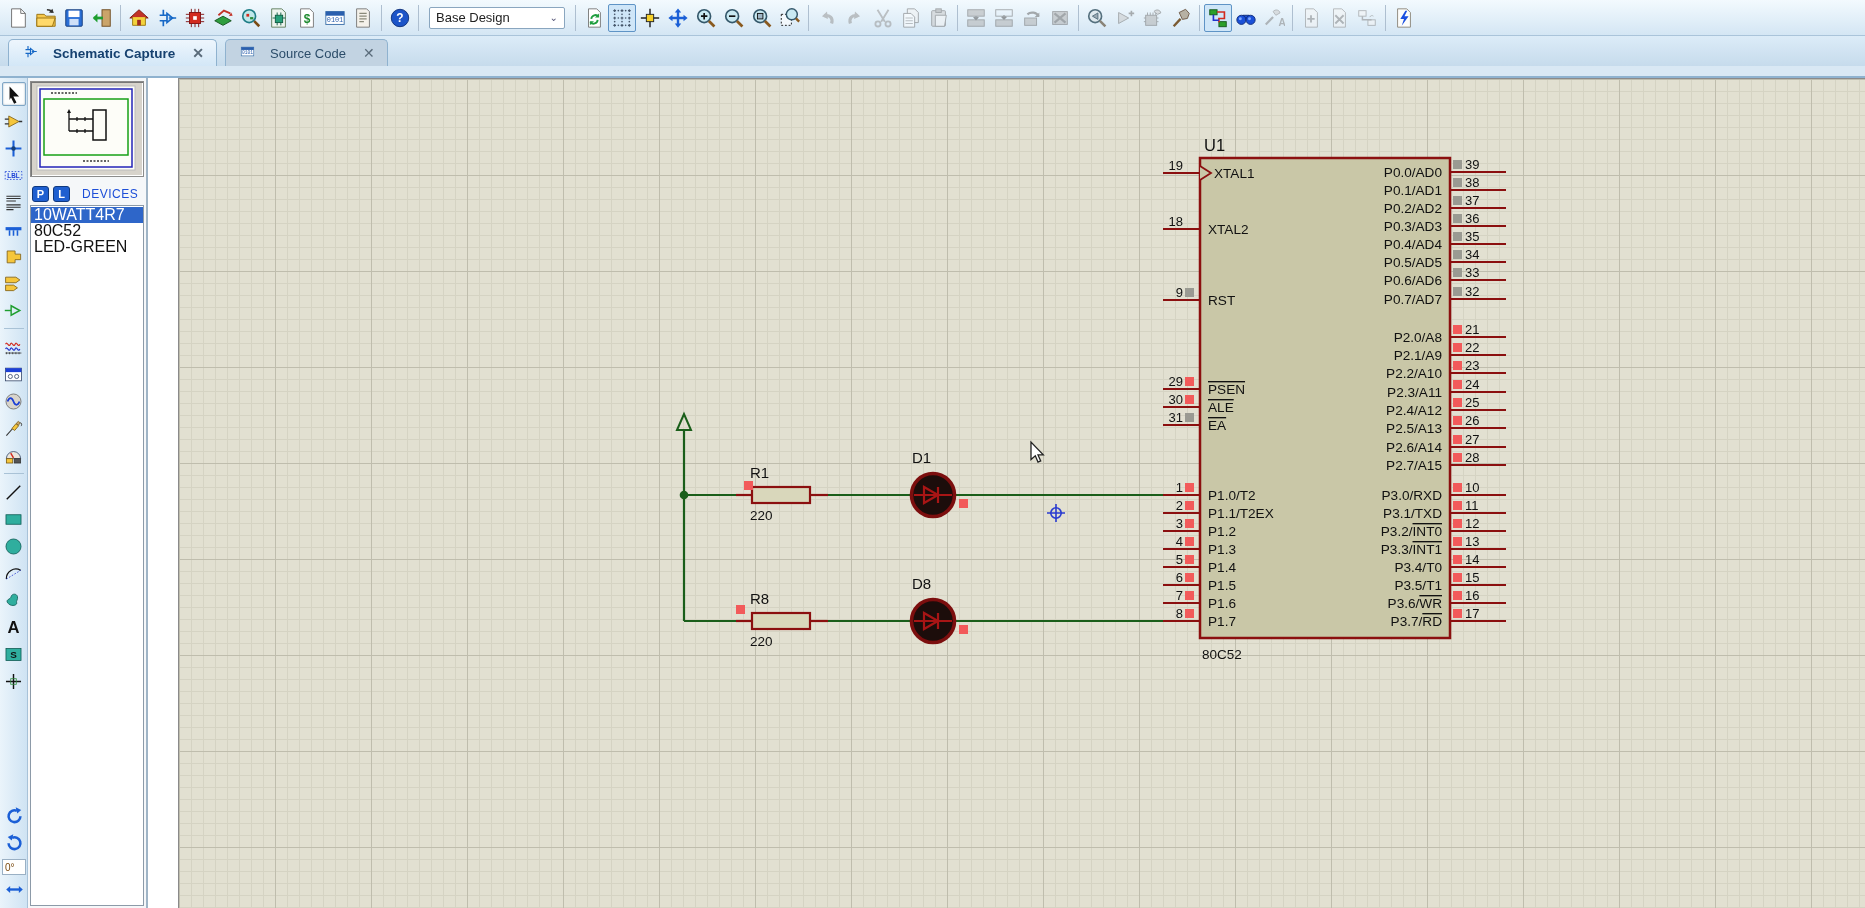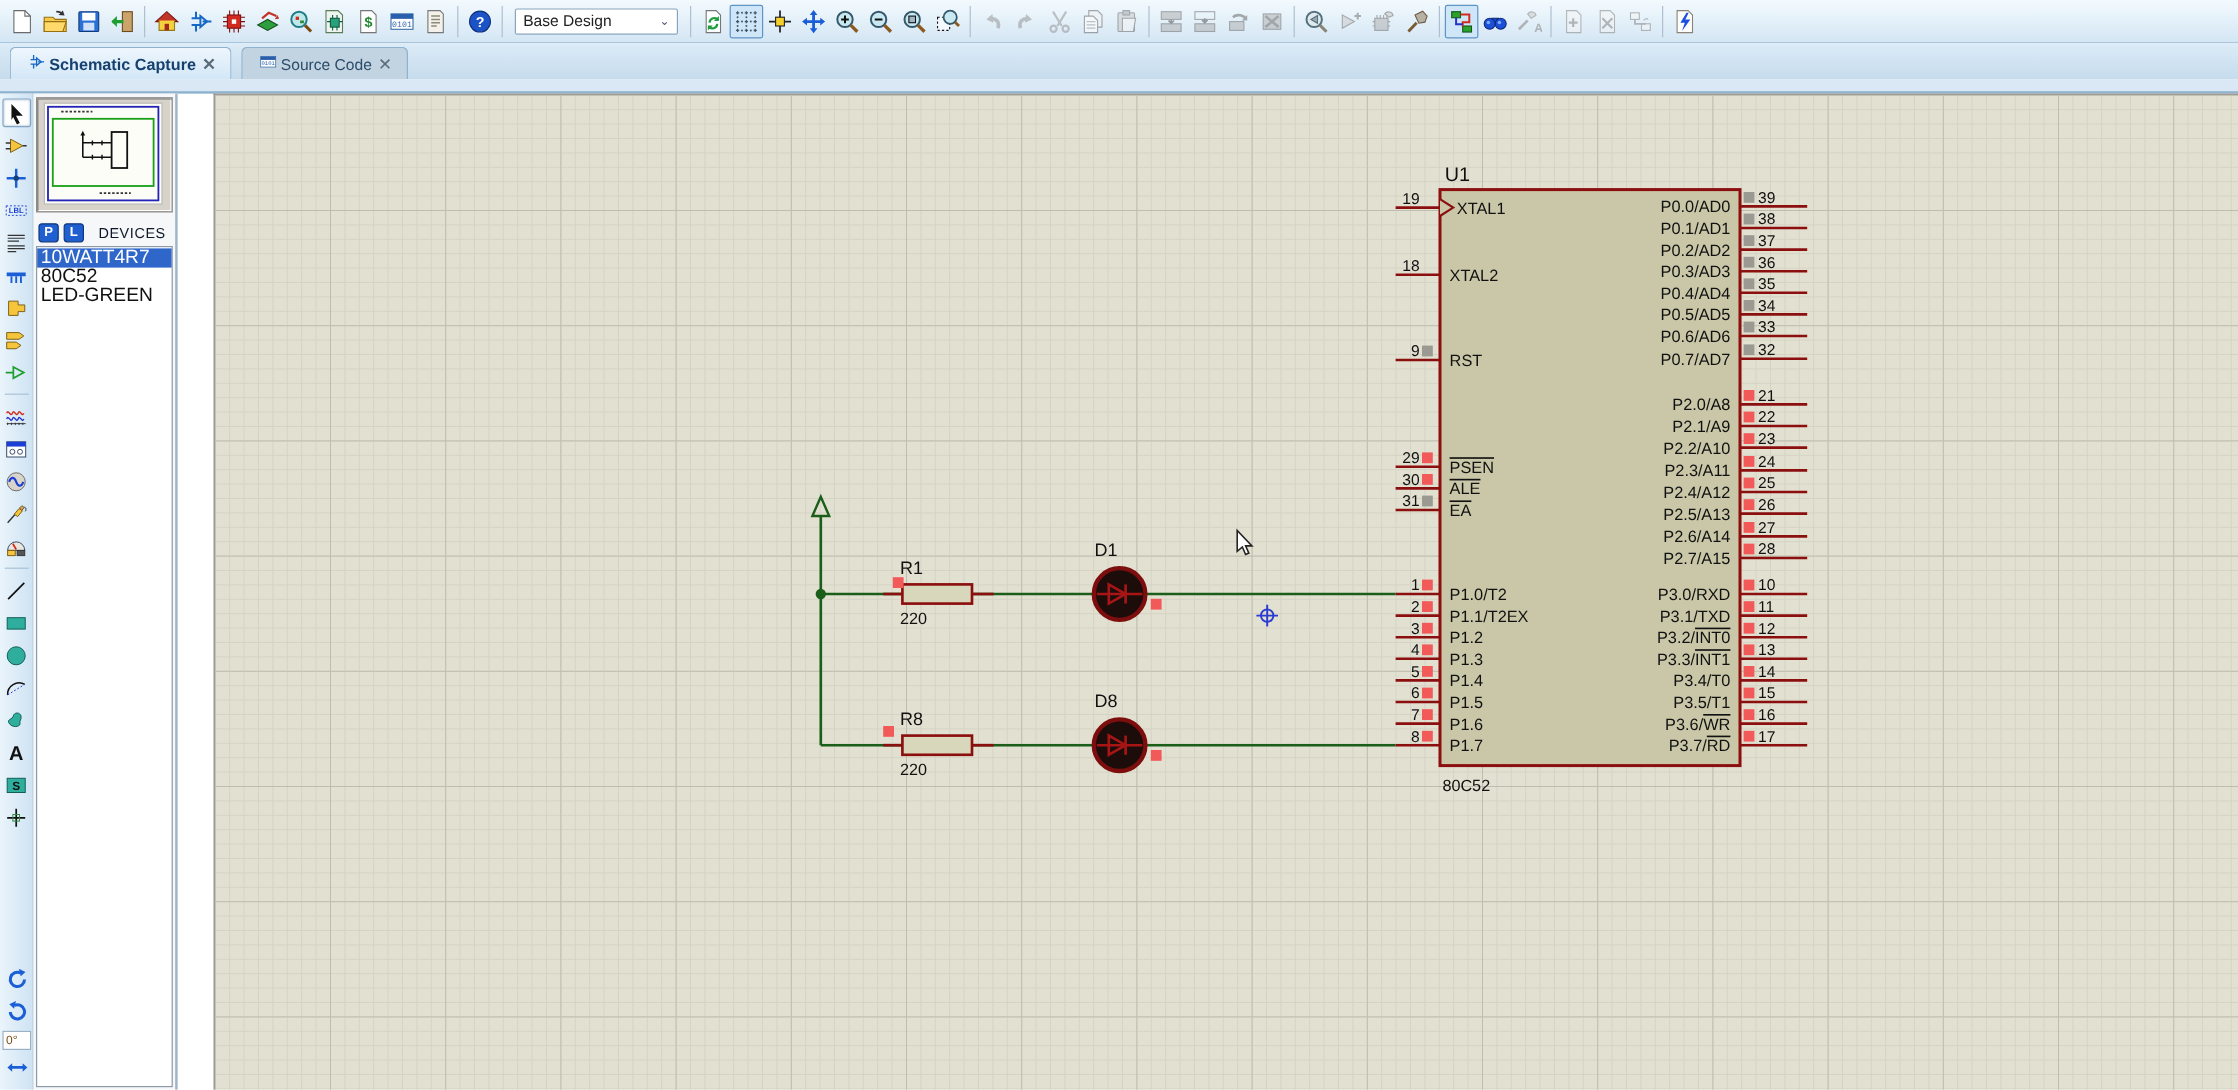--- a/index.html
+++ b/index.html
@@ -13,21 +13,21 @@
     border:1px solid transparent;border-radius:2px;flex:0 0 auto;}
   .tb-btn.active{background:#cfe6f8;border-color:#5f94c6;}
   .tb-btn.disabled{filter:grayscale(100%) opacity(.55);}
   .tb-sep{width:1px;height:26px;background:#aebfd0;margin:0 4px;flex:0 0 auto;}
   .combo{width:136px;height:22px;background:#fff;border:1px solid #8aa6bf;border-radius:2px;
     font-size:13px;color:#222;display:flex;align-items:center;padding:0 6px;margin:0 6px;}
   .combo .arrow{margin-left:auto;color:#557;font-size:10px;}
   
   #tabbar{position:absolute;left:0;top:36px;width:1865px;height:30px;background:#cbdfF0;
     background:linear-gradient(#dcecf8,#c6dbec);display:flex;align-items:flex-end;padding-left:8px;}
-  .tab{height:27px;display:flex;align-items:center;gap:3px;padding:0 10px 0 14px;
+  .tab{height:27px;display:flex;align-items:center;gap:15px;padding:0 10px 0 14px;
     border:1px solid #8fb2cf;border-bottom:none;border-radius:5px 5px 0 0;margin-right:8px;}
   .tab.active{background:linear-gradient(#eef6fd,#d3e7f7);color:#16416f;font-weight:bold;font-size:13.5px;}
   .tab.inactive{background:#c2d3e2;color:#2c4d6a;font-size:13px;}
   .tab .close{color:#5a6b7a;font-size:14px;padding:0 2px;}
   
   #seam{position:absolute;left:0;top:66px;width:1865px;height:12px;background:#d9e8f4;
     border-bottom:2px solid #8fb2cf;}
   
   #main{position:absolute;left:0;top:78px;width:1865px;height:830px;}
   #modebar{position:absolute;left:0;top:0;width:28px;height:830px;
@@ -41,21 +41,21 @@
   #anglebox{width:24px;height:16px;background:#fff;border:1px solid #9ab0c4;font-size:10px;
     color:#7a4a10;display:flex;align-items:center;padding-left:2px;margin:2px 0;}
   
   #sidepanel{position:absolute;left:28px;top:0;width:120px;height:830px;background:#f5f7f9;
     border-right:2px solid #9fb4c6;display:flex;flex-direction:column;}
   #minimap{width:114px;height:96px;margin:3px auto 6px auto;background:#d7d3cb;
     border:1px solid #8c8c8c;box-shadow:inset 1px 1px 0 #777, inset -1px -1px 0 #fff;}
   #devhdr{display:flex;align-items:center;gap:4px;padding:3px 4px;}
   .pl-btn{width:17px;height:16px;background:#1f5fd0;border:1px solid #10397e;border-radius:3px;
     color:#fff;font-size:11px;font-weight:bold;display:flex;align-items:center;justify-content:center;}
-  #devtitle{font-size:12px;color:#0f172a;letter-spacing:.5px;margin-left:8px;}
+  #devtitle{font-size:12px;color:#1d4ed8;letter-spacing:.5px;margin-left:8px;}
   #devlist{flex:1;background:#fff;border:1px solid #8c9aa8;margin:0 2px 2px 2px;padding-top:1px;}
   .dev-row{height:16px;line-height:16px;font-size:16px;color:#111;padding-left:3px;white-space:nowrap;}
   .dev-row.sel{background:#2e66c9;color:#fff;}
   
   #canvas{position:absolute;left:150px;top:0;width:1715px;height:830px;
     background-color:#e2e0d1;
     background-image:
       linear-gradient(#bfbdad 1px,transparent 1px),
       linear-gradient(90deg,#bfbdad 1px,transparent 1px),
       linear-gradient(#d5d3c3 1px,transparent 1px),

